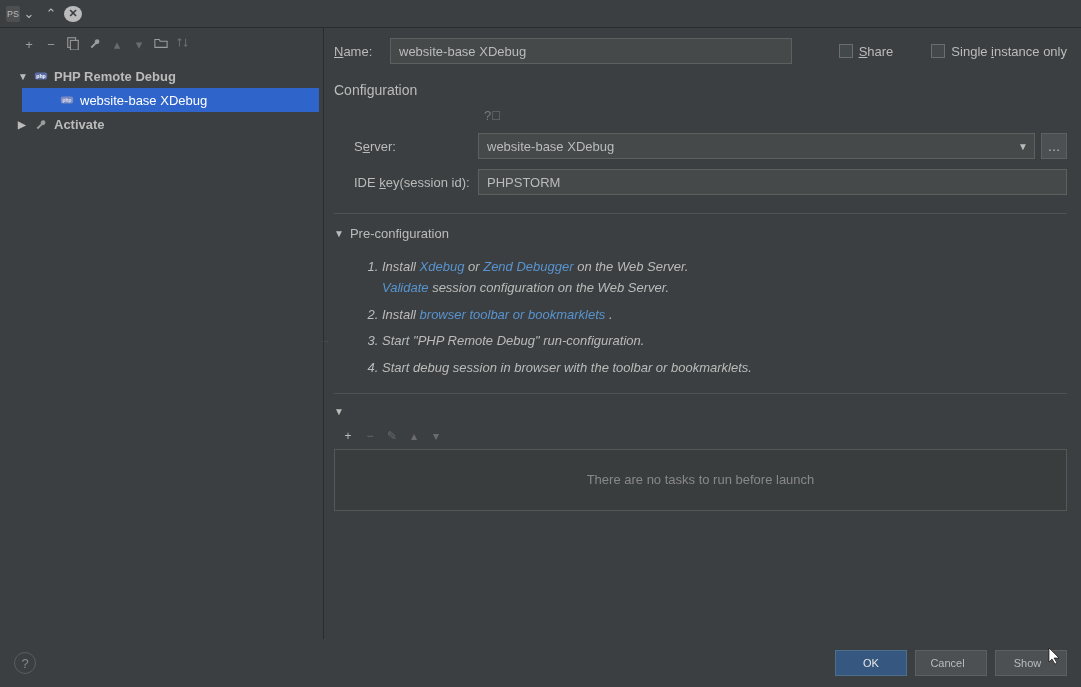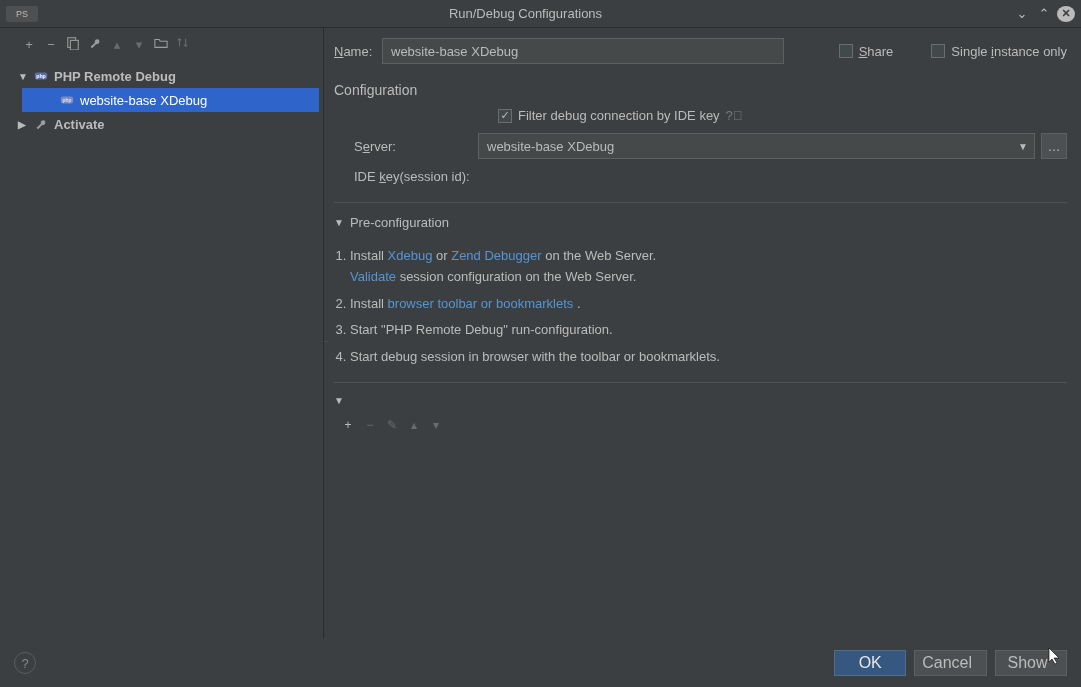--- a/index.html
+++ b/index.html
@@ -17,21 +17,21 @@
     
     .titlebar {
       height: 28px;
       background: #3c3f41;
       display: flex;
       align-items: center;
       padding: 0 6px;
       border-bottom: 1px solid #2b2b2b;
     }
     .titlebar .app-icon {
-      width: 32px; height: 16px;
+      width: 14px; height: 16px;
       background: #4d4f51;
       border-radius: 2px;
       font-size: 9px;
       display: flex;
       align-items: center;
       justify-content: center;
       color: #bbb;
     }
     .titlebar .title {
       flex: 1;
@@ -122,21 +122,21 @@
     .tree-row .node-icon { width: 14px; height: 14px; display: inline-flex; align-items: center; justify-content: center; font-size: 11px; }
 
     .main {
       flex: 1;
       display: flex;
       flex-direction: column;
       padding: 10px 14px 4px 10px;
       position: relative;
     }
 
-    .row { display: flex; align-items: center; margin-bottom: 10px; }
+    .row { display: flex; align-items: center; gap: 8px; margin-bottom: 10px; }
     .label { min-width: 48px; color: #bbbbbb; }
     .underline { text-decoration: underline; }
     input.text, .select-box {
       background: #45494a;
       border: 1px solid #5e6060;
       color: #bbbbbb;
       height: 26px;
       padding: 0 8px;
       font-size: 13px;
       outline: none;
@@ -179,21 +179,21 @@
     .ide-input {
       flex: 1;
       border: 1px solid #466795;
       outline: 1px solid #3e6ca8;
     }
 
     hr.sep { border: none; border-top: 1px solid #515151; margin: 8px 0 0 0; }
     .subsection { display: flex; align-items: center; gap: 6px; margin: 12px 0 8px 0; color: #bbbbbb; }
     .subsection .twisty { font-size: 10px; }
 
-    ol.pre-list { margin: 2px 0 0 16px; color: #bbbbbb; }
+    ol.pre-list { margin: 2px 0 0 48px; color: #bbbbbb; font-style: italic; }
     ol.pre-list li { margin: 6px 0; line-height: 1.6; }
     .link { color: #5894cf; }
     .help-icon { color: #7a7a7a; font-size: 13px; margin-left: 6px; }
 
     .bl-toolbar { display: flex; gap: 10px; padding: 4px 0 6px 8px; align-items: center; }
     .bl-toolbar .ico { color: #bbbbbb; font-size: 12px; width: 12px; text-align: center; }
     .bl-toolbar .ico.dim { color: #6b6b6b; }
     .bl-box {
       border: 1px solid #555759;
       background: #3a3d3e;
@@ -221,21 +221,21 @@
       background: #3c3f41;
     }
     .footer .spacer { flex: 1; }
     .btn {
       height: 26px;
       min-width: 72px;
       padding: 0 14px;
       background: #4c5052;
       border: 1px solid #5e6060;
       color: #bbbbbb;
-      font-size: 16px;
+      font-size: 11px;
       display: inline-flex;
       align-items: center;
       justify-content: center;
       cursor: default;
     }
     .btn.primary {
       background: #365880;
       border: 1px solid #4c708c;
       color: #e6e6e6;
     }
@@ -258,21 +258,20 @@
       pointer-events: none;
       color: #eaeaea;
     }
     svg.icon { width: 14px; height: 14px; }
   </style>
 </head>
 <body>
 
 <div class="titlebar">
   <div class="app-icon">PS</div>
-  <div class="title">Run/Debug Configurations</div>
   <div class="win-controls">
     <span>⌄</span>
     <span>⌃</span>
     <span class="win-close">✕</span>
   </div>
 </div>
 
 <div class="content">
 
   <div class="sidebar">
@@ -351,40 +350,39 @@
           <span class="chkbox"></span>
           <span>Single <span class="underline">i</span>nstance only</span>
         </label>
       </div>
     </div>
 
     <div class="section-heading">Configuration</div>
 
     <div class="form-row">
       <div class="form-label"></div>
-      <label class="chk">
-        <span class="chkbox checked"></span>
-        <span>Filter debug connection by IDE key</span>
-      </label>
       <span class="help-icon">?⃝</span>
     </div>
 
     <div class="form-row">
       <div class="form-label">S<span class="underline">e</span>rver:</div>
       <div class="form-value">
         <div class="select-box">
           <span>website-base XDebug</span>
           <span class="arrow">▼</span>
         </div>
         <div class="more-btn">…</div>
       </div>
     </div>
 
     <div class="form-row">
       <div class="form-label">IDE <span class="underline">k</span>ey(session id):</div>
+      <div class="form-value">
+        <input class="text ide-input" value="PHPSTORM" style="">
+      </div>
     </div>
 
     <hr class="sep">
 
     <div class="subsection">
       <span class="twisty">▼</span>
       <span>Pre-configuration</span>
     </div>
     <ol class="pre-list">
       <li>
@@ -411,20 +409,23 @@
     <div class="subsection">
       <span class="twisty">▼</span>
     </div>
     <div class="bl-toolbar">
       <span class="ico">+</span>
       <span class="ico dim">−</span>
       <span class="ico dim">✎</span>
       <span class="ico dim">▴</span>
       <span class="ico dim">▾</span>
     </div>
+    <div class="bl-box">
+      <span>There are no tasks to run before launch</span>
+    </div>
   </div>
 </div>
 
 <div class="footer">
   <div class="help-round">?</div>
   <div class="spacer"></div>
   <div class="btn primary">OK</div>
   <div class="btn">Cancel</div>
   <div class="btn">Show</div>
 </div>

